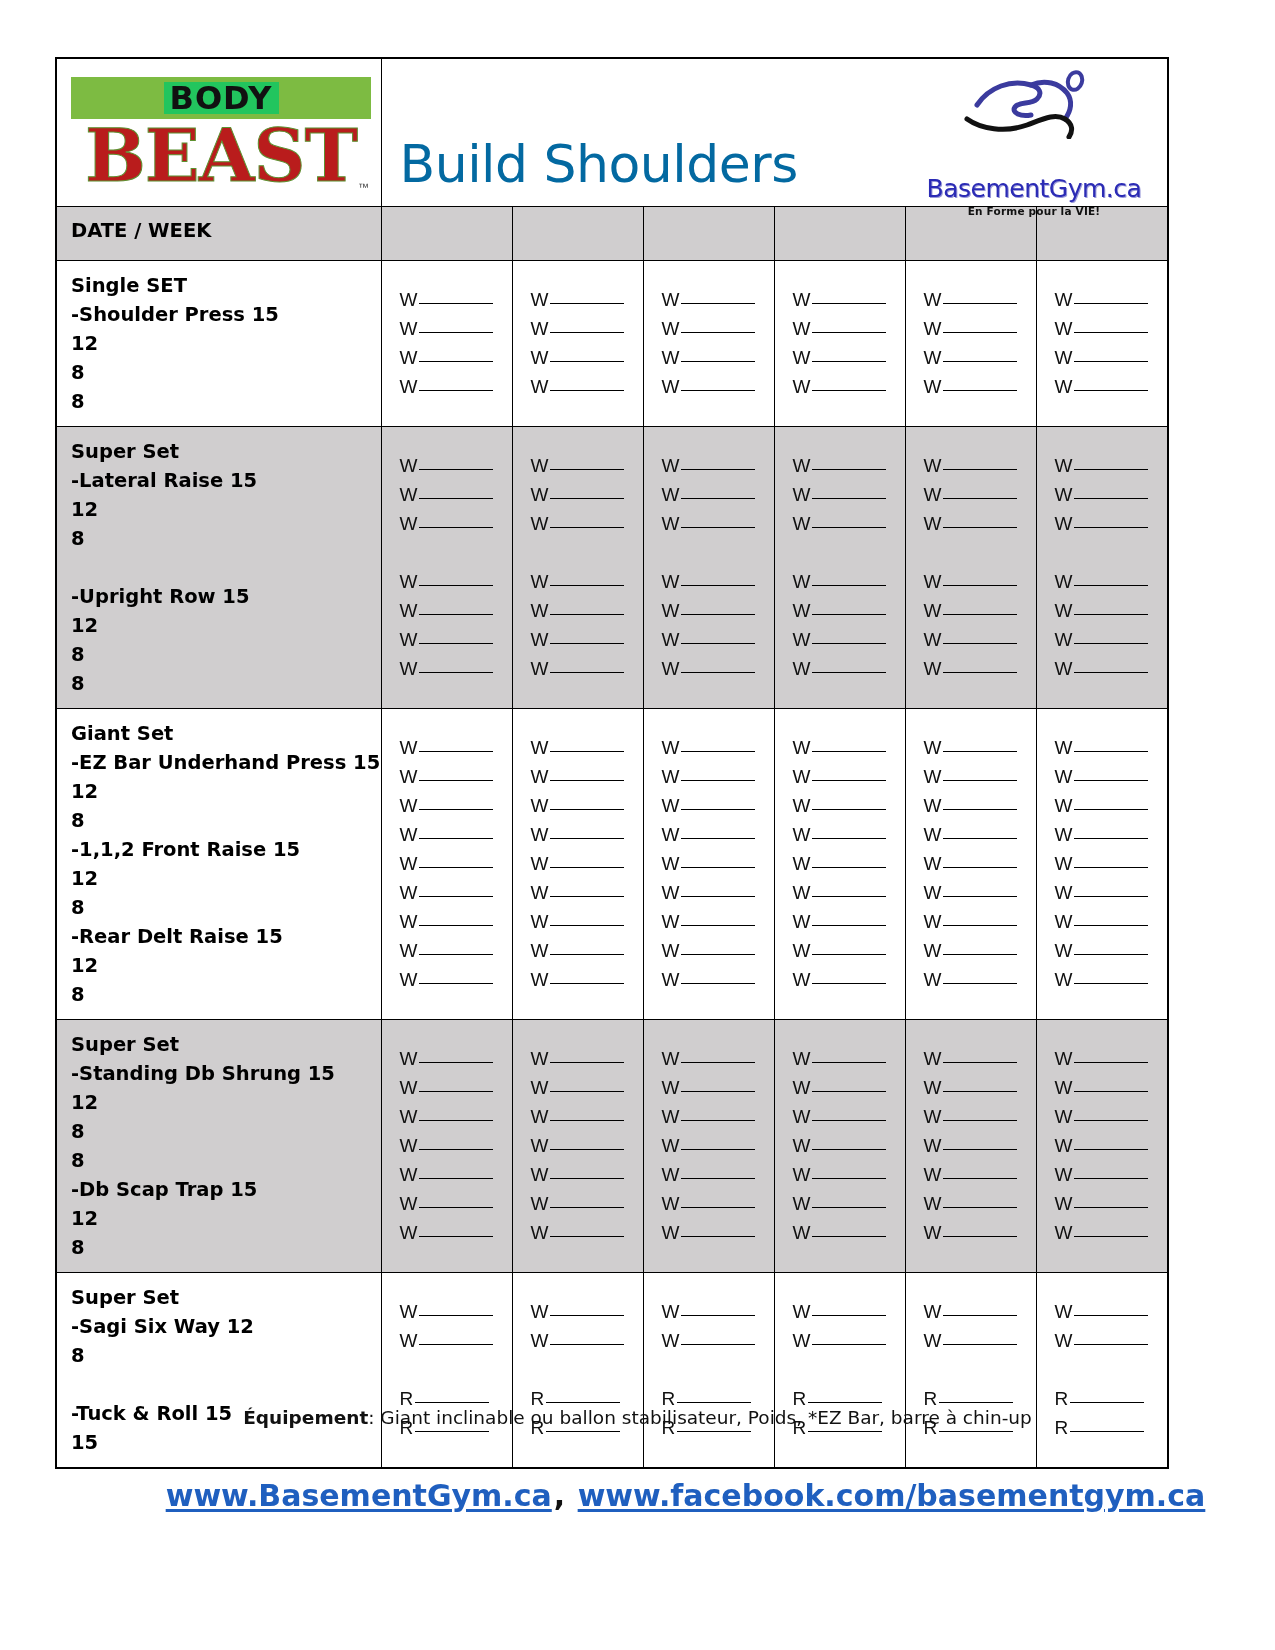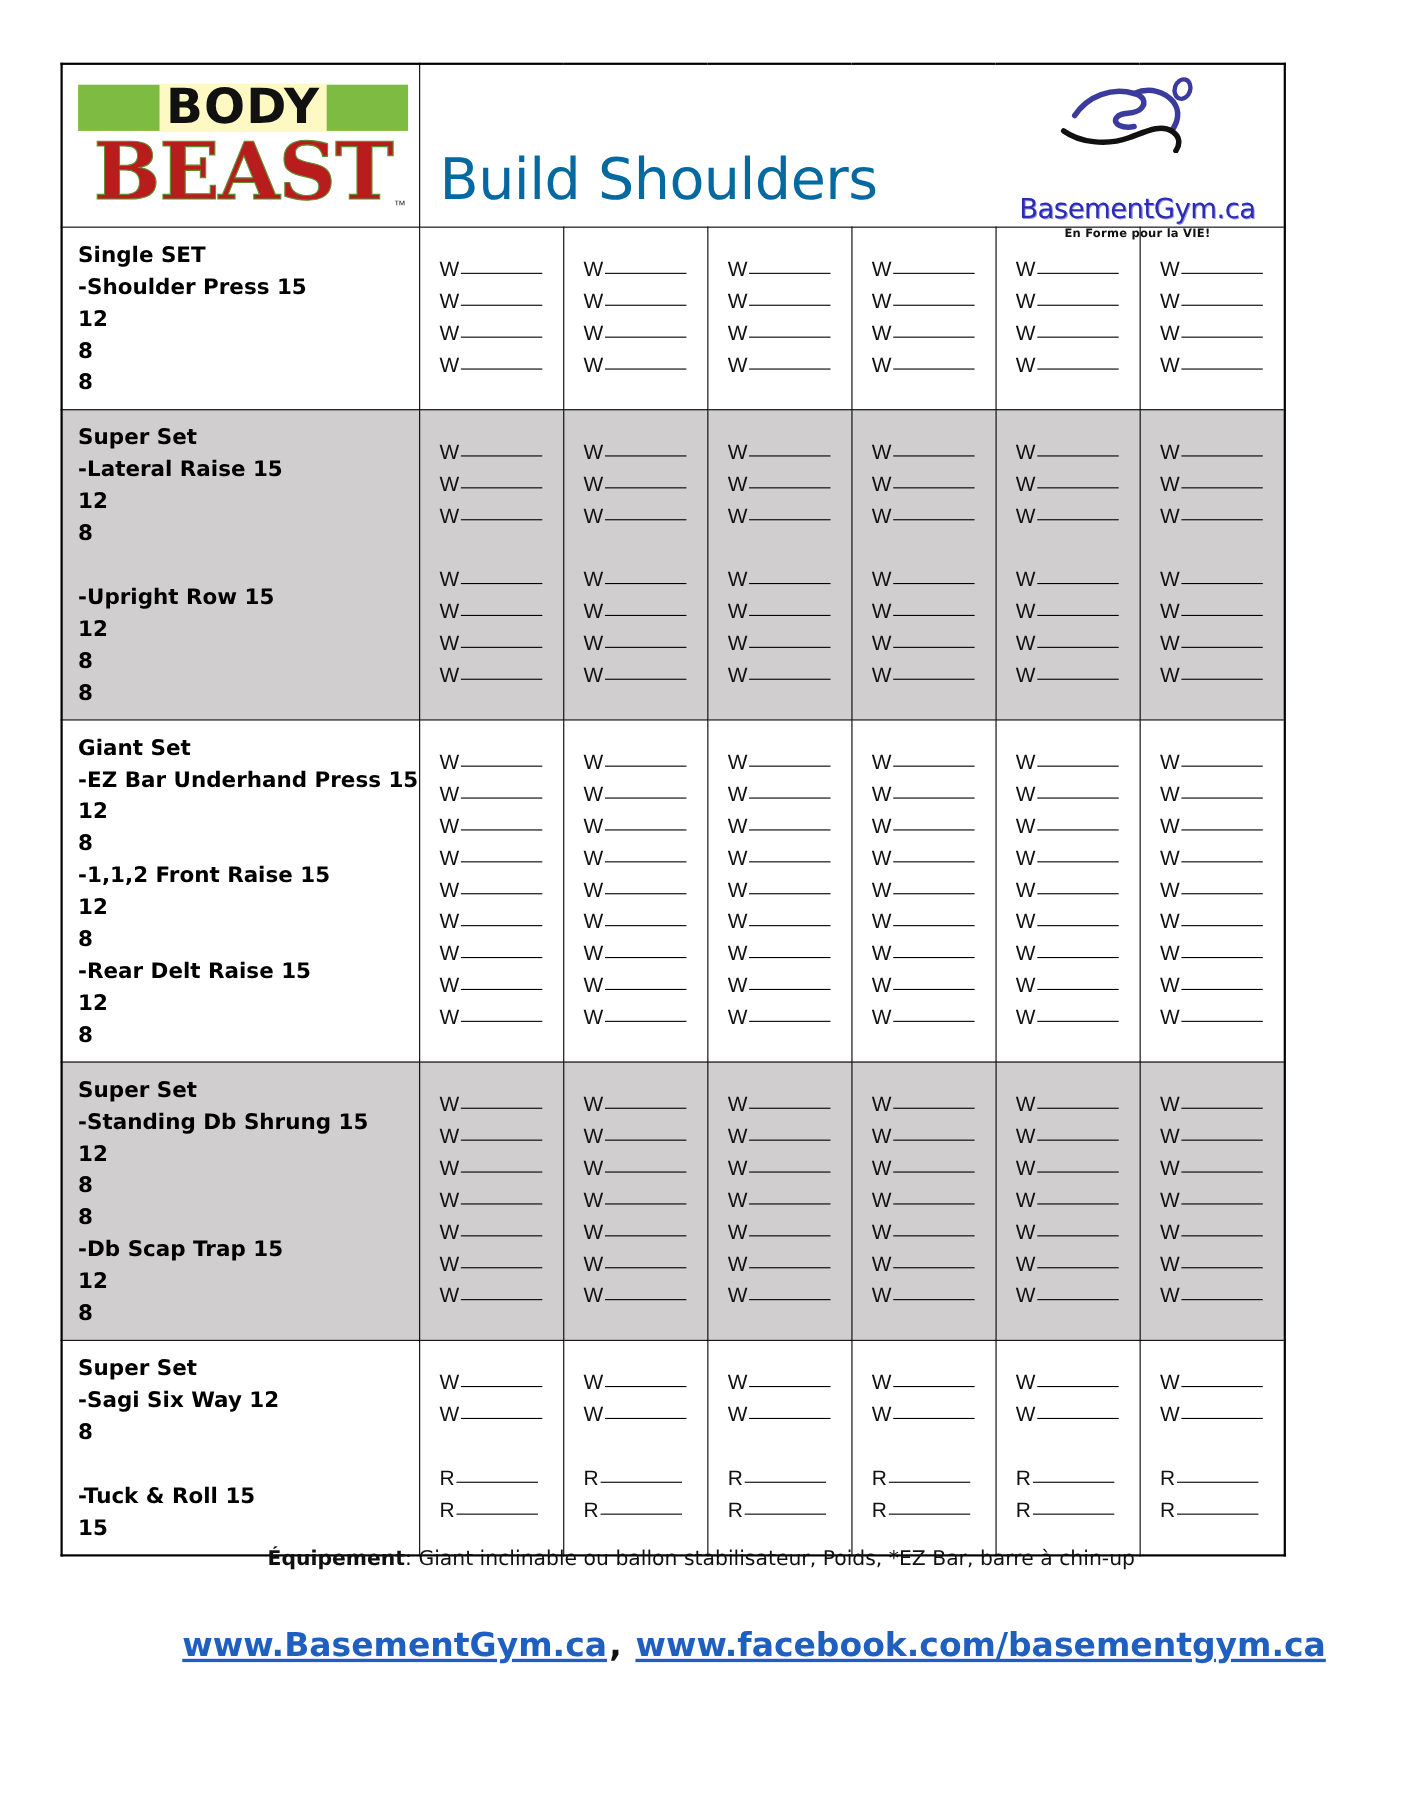--- a/index.html
+++ b/index.html
@@ -50,24 +50,24 @@
   }
   .bb-top {
     position: absolute; left: 0; top: 8px;
     width: 300px; height: 42px;
     background: #7dbb42;
     display: flex; align-items: center; justify-content: center;
   }
   .bb-top span {
     font-family: "DejaVu Sans", sans-serif;
     font-weight: bold;
-    font-size: 44px;
+    font-size: 32px;
     letter-spacing: 1px;
     color: #111;
-    background: #fef9c3;
+    background: #22c55e;
     padding: 0 6px;
     line-height: 1;
   }
   .bb-main {
     position: absolute; left: 0; top: 48px;
     width: 300px; height: 78px;
     display: flex; align-items: center; justify-content: center;
   }
   .bb-main span {
     font-family: "DejaVu Serif", serif;
@@ -231,20 +231,31 @@
               <path d="M112 18 C126 12, 140 16, 148 26 C154 34, 152 44, 146 52" fill="none" stroke="#3b3b9e" stroke-width="5" stroke-linecap="round"></path>
               <path d="M48 52 C62 62, 86 66, 108 58 C124 52, 136 46, 146 52 C154 57, 154 64, 150 70" fill="none" stroke="#111" stroke-width="5" stroke-linecap="round"></path>
               <ellipse cx="156" cy="14" rx="7" ry="9" fill="none" stroke="#3b3b9e" stroke-width="4" transform="rotate(18 156 14)"></ellipse>
             </svg>
             <div class="bg-name">BasementGym.ca</div>
             <div class="bg-tag">En Forme pour la VIE!</div>
           </div>
         </td>
       </tr>
 
+      <tr class="dw-row">
+        <td>
+          <div class="dw-label">DATE / WEEK</div>
+        </td>
+        <td></td>
+        <td></td>
+        <td></td>
+        <td></td>
+        <td></td>
+        <td></td>
+      </tr>
 
       </tbody>
       <tbody id="rows-host">
         <tr>
           <td>
             <div class="ex-cell">Single SET
 -Shoulder Press 15
 12
 8
 8</div>

